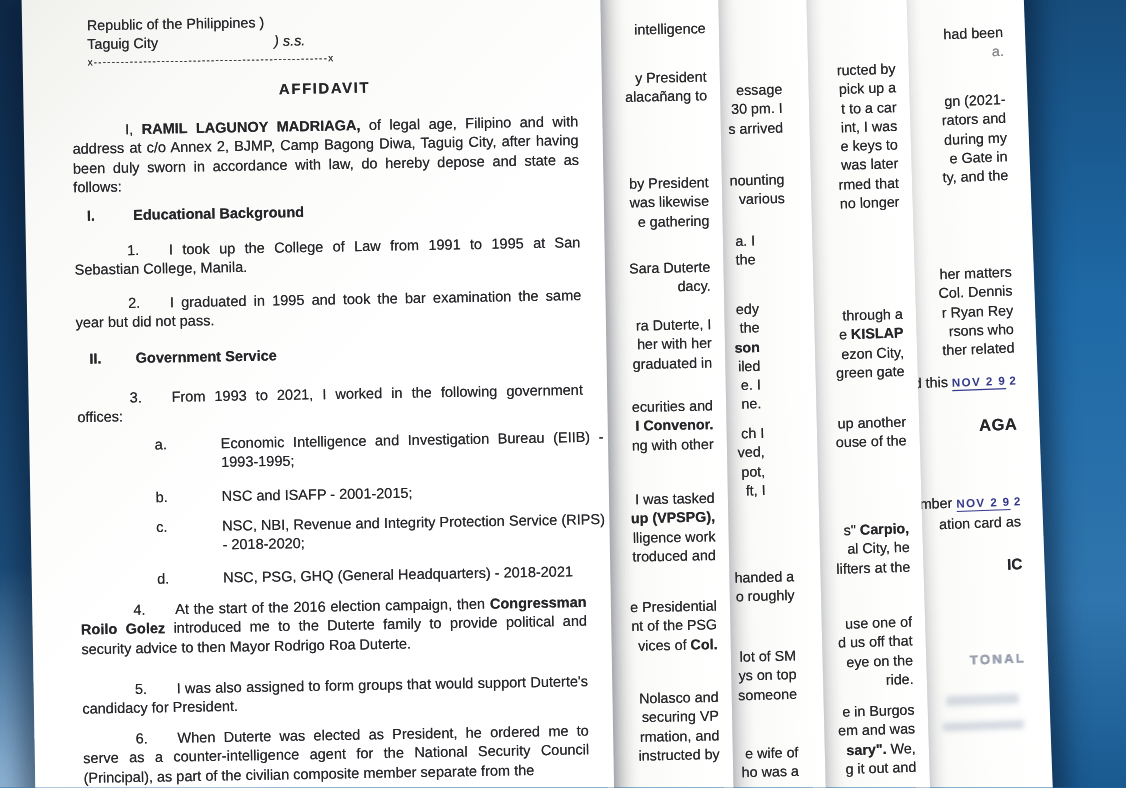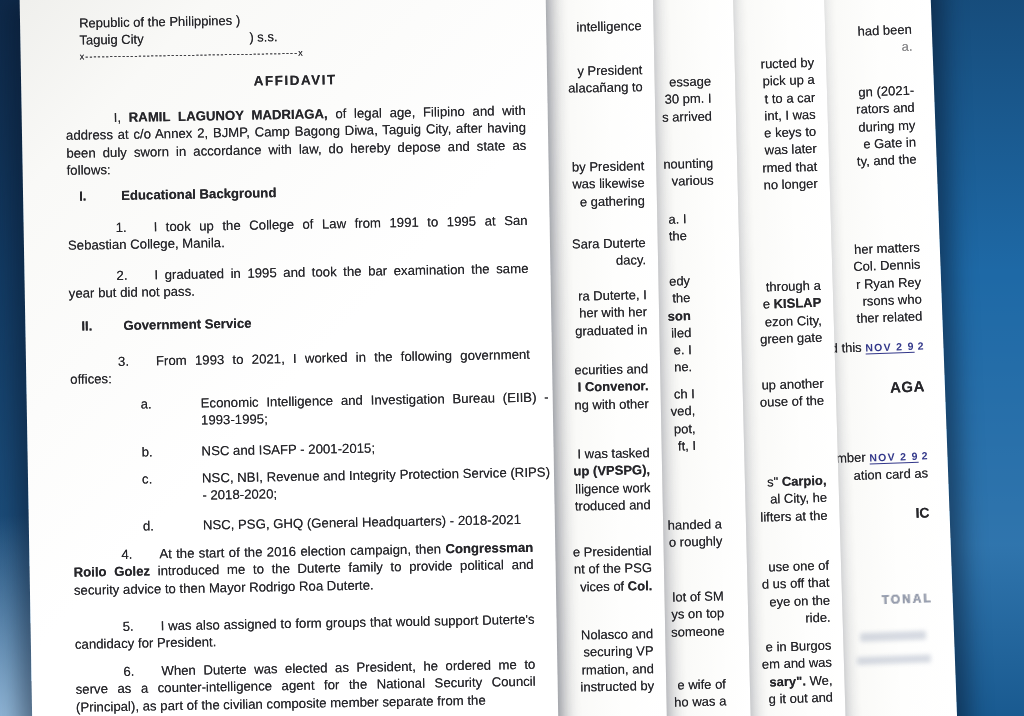--- a/index.html
+++ b/index.html
@@ -35,21 +35,21 @@
         box-shadow:inset 16px 0 18px -8px rgba(28,34,56,0.45); }
   .s4 { left:729px; width:106px; z-index:20; transform:rotate(-1.7deg);
         box-shadow:inset 16px 0 18px -8px rgba(28,34,56,0.48); }
   .s5 { left:820px; width:124px; z-index:10; transform:rotate(-2.1deg);
         box-shadow:inset 16px 0 18px -8px rgba(28,34,56,0.48), 12px 0 22px rgba(8,20,40,0.5); }
 
   
   .doc { position:absolute; inset:0; font-size:13.2px; line-height:17.3px;
          text-shadow:0 0 0.45px rgba(45,45,50,0.85); }
   .hdr { position:absolute; left:59px; top:26px; font-size:13px; line-height:16.5px; }
-  .hdr .rght { position:absolute; left:170px; white-space:nowrap; }
+  .hdr .rght { position:absolute; left:170px; white-space:nowrap;font-style:italic; }
   .divider { font-size:9px; letter-spacing:1.1px; color:#303035; }
   .title { position:absolute; left:44px; right:22px; top:86px; text-align:center;
            font-weight:bold; letter-spacing:1.5px; font-size:13.5px; }
   .para { position:absolute; left:44px; right:22px; text-align:justify; }
   .pnum { margin-left:48px; margin-right:27px; }
   .sec  { position:absolute; left:56px; font-weight:bold; }
   .snum { display:inline-block; min-width:42px; }
   .li   { position:absolute; left:174px; width:348px; text-align:justify; }
   .li .lbl { position:absolute; left:-60px; }
   .b { font-weight:bold; }

